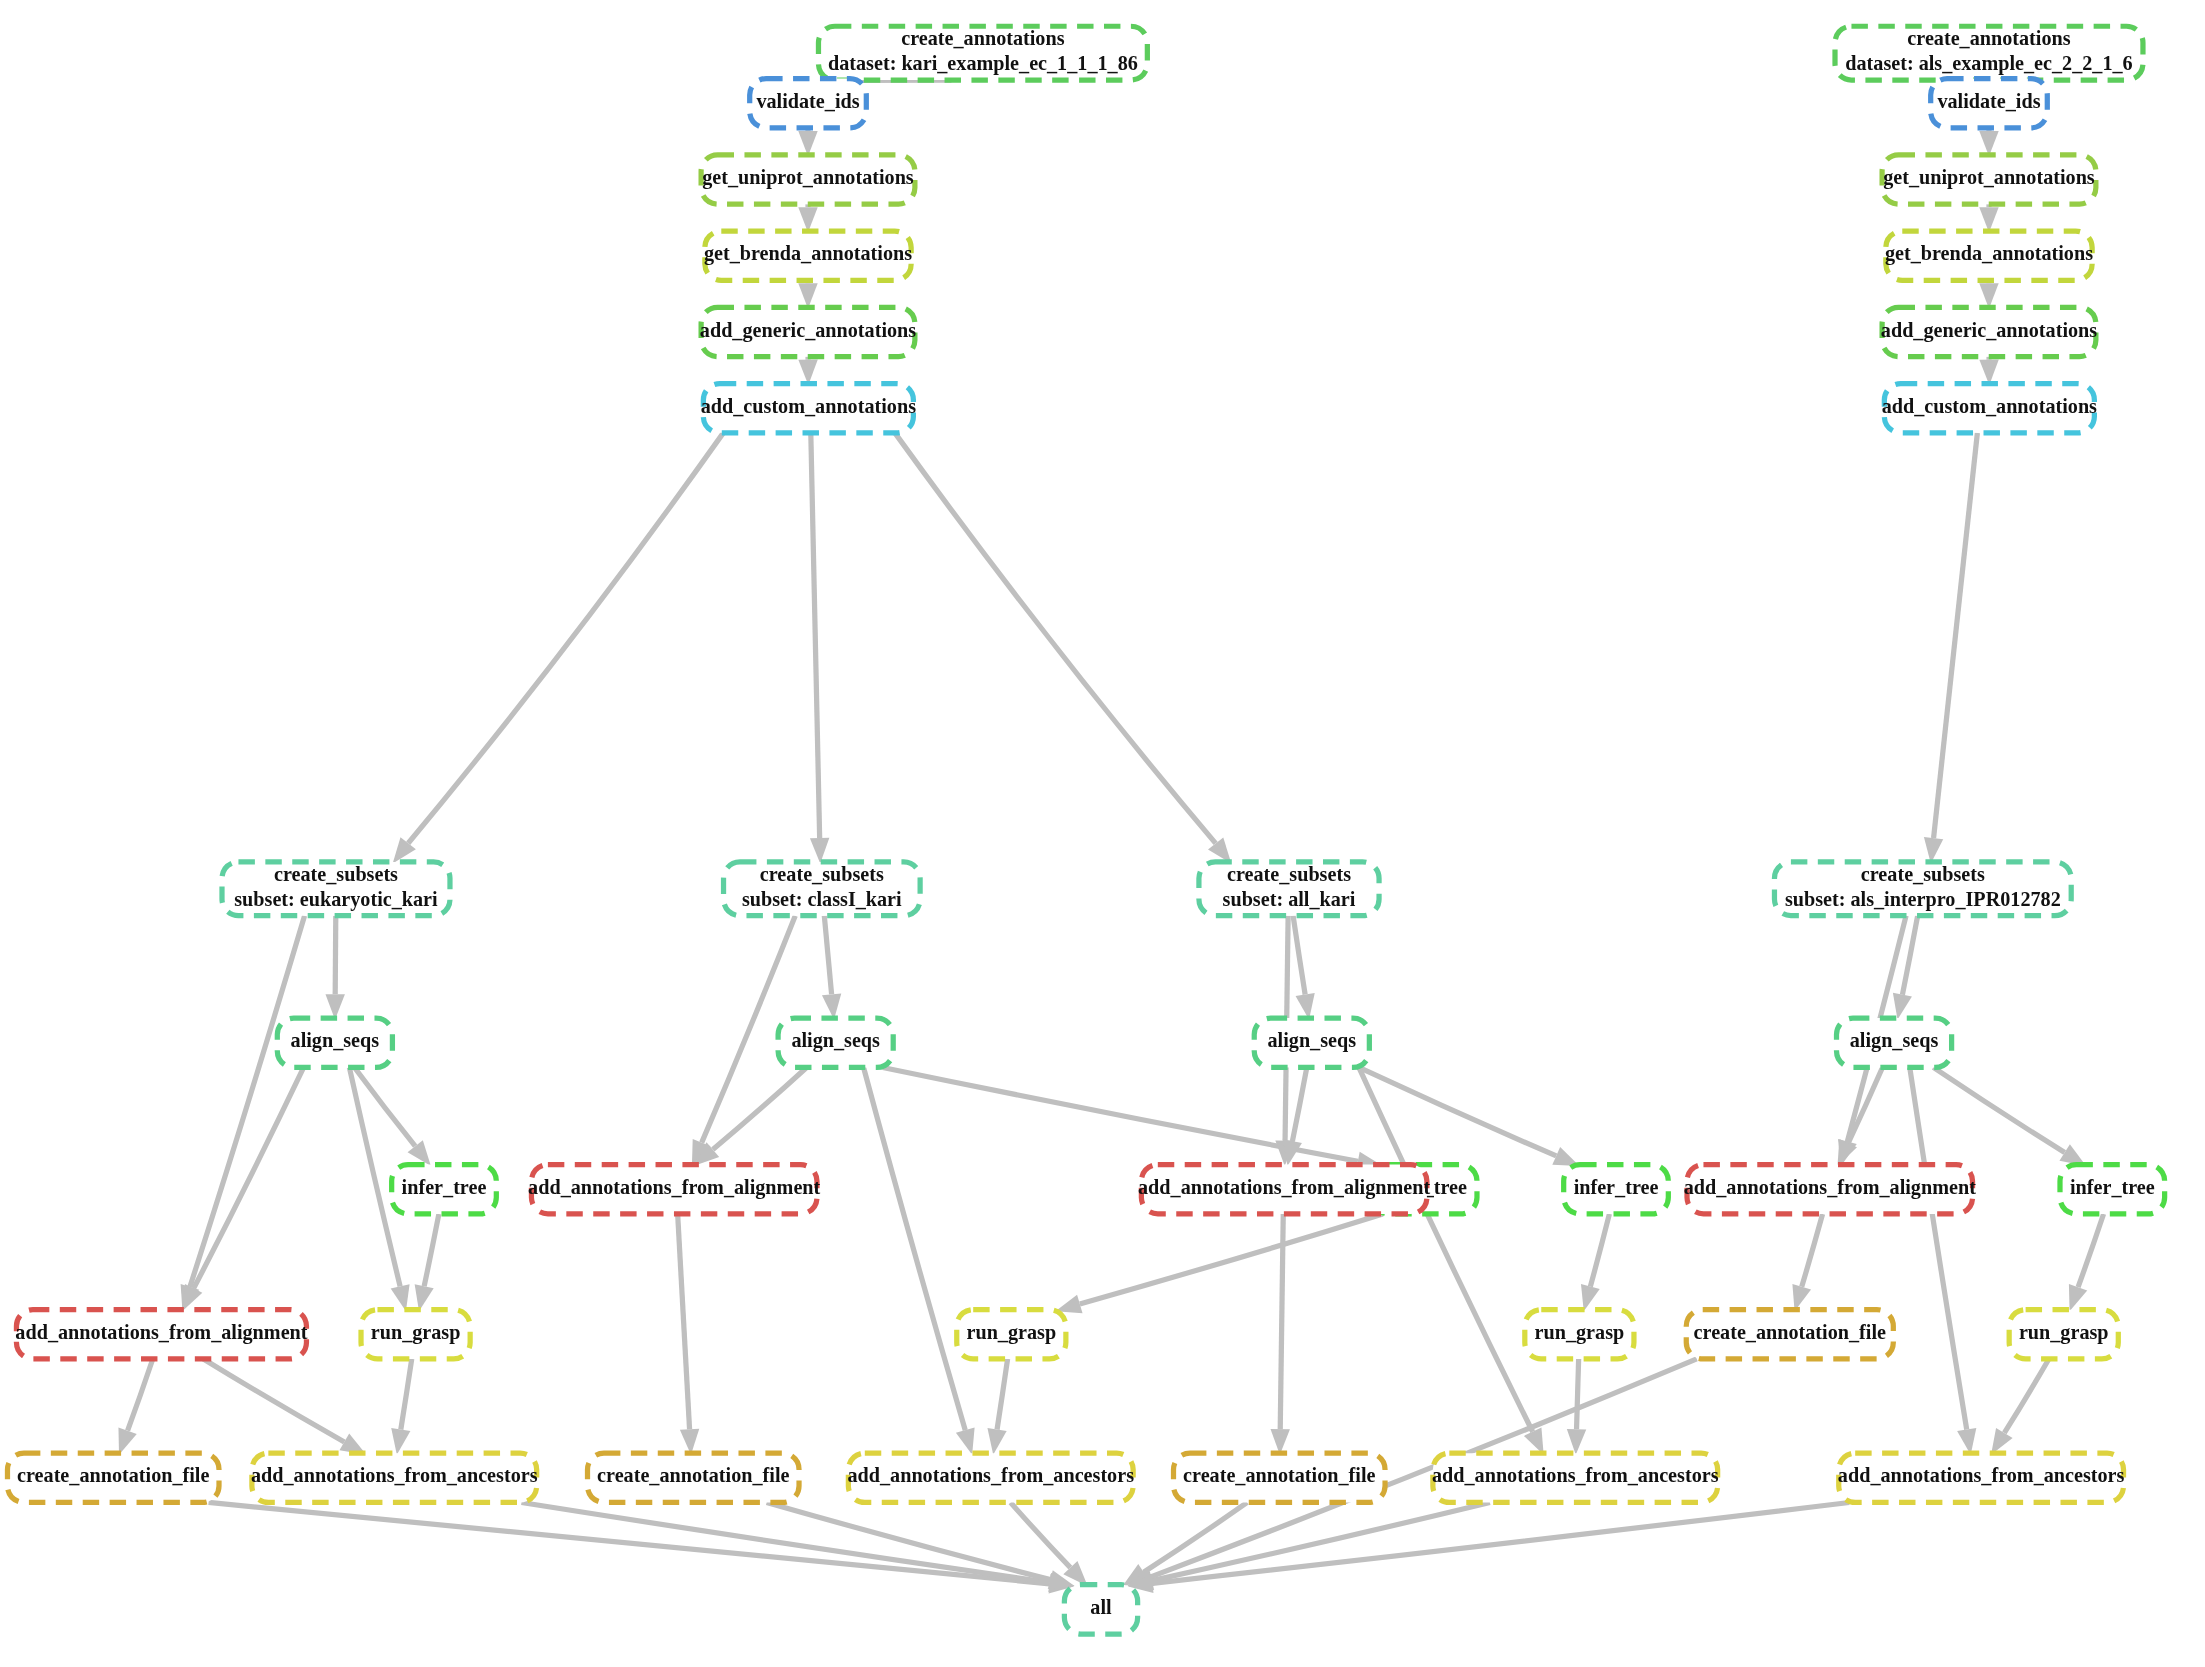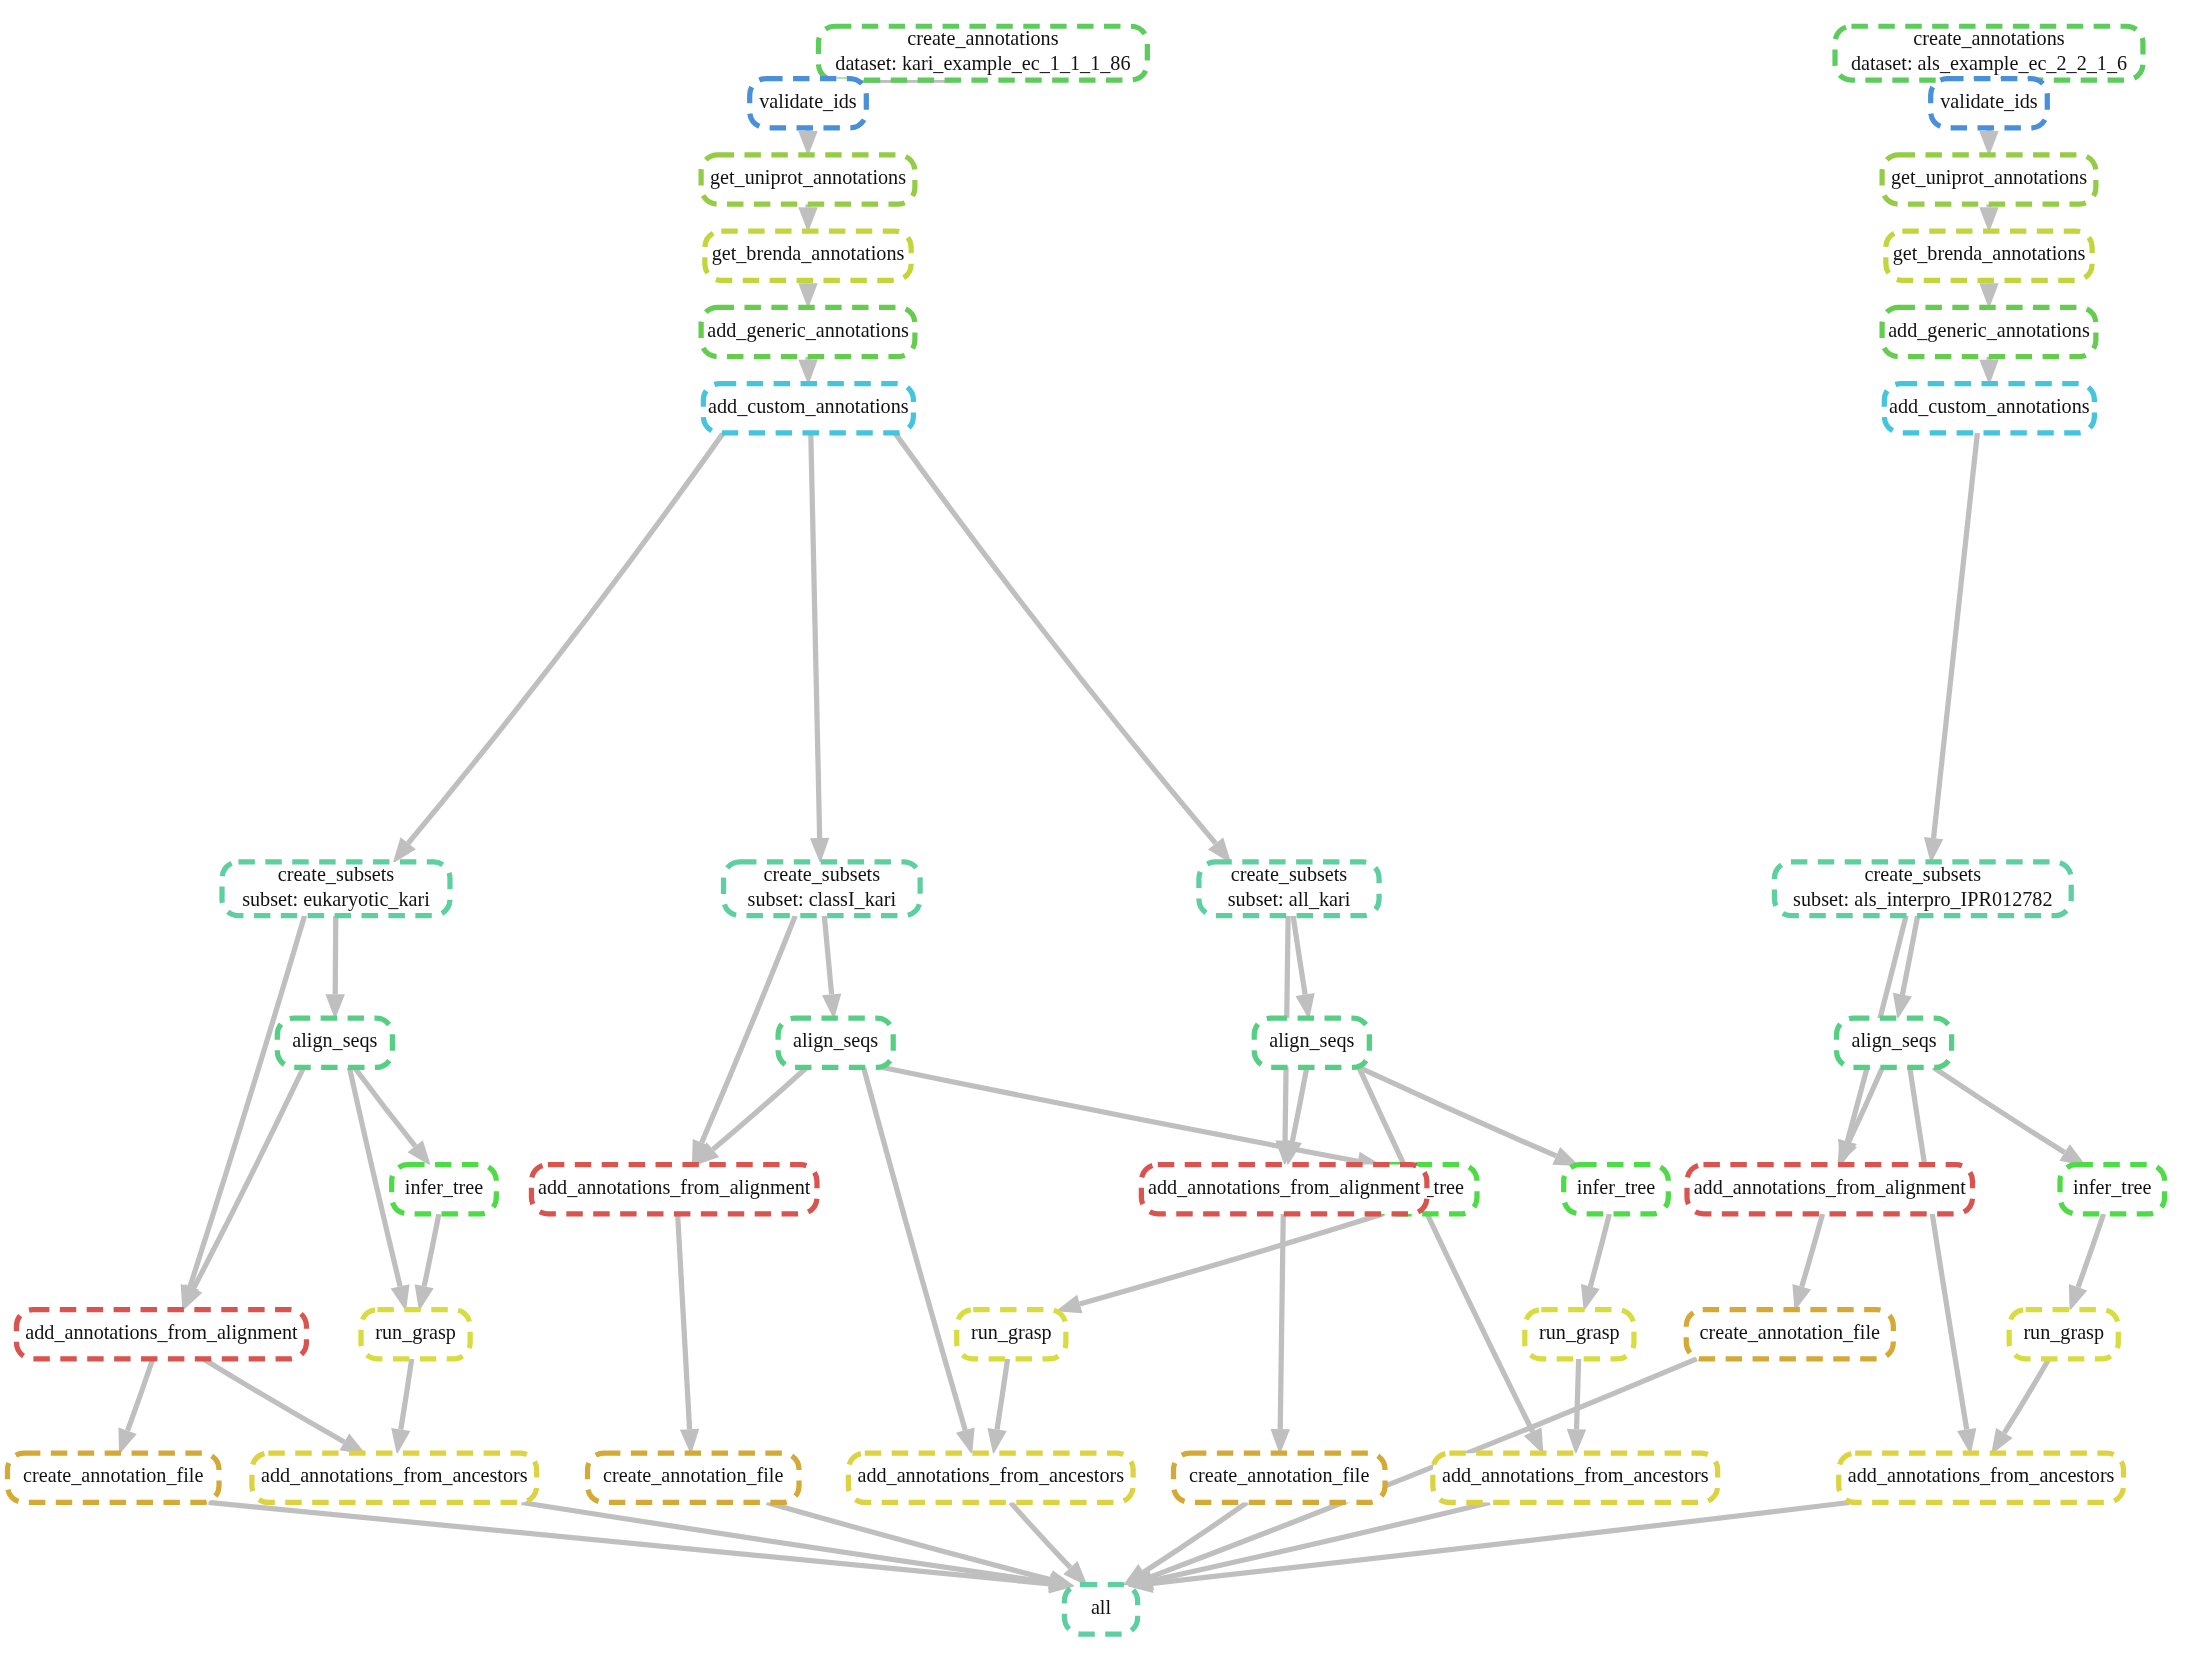--- a/index.html
+++ b/index.html
@@ -6,20 +6,21 @@
     margin: 0;
     padding: 0;
     background: #ffffff;
   }
   #canvas-wrap {
     position: relative;
     width: 2205px;
     height: 1667px;
     background: #ffffff;
     overflow: hidden;
+    font-weight: bold;
   }
   svg#dag {
     position: absolute;
     left: 0;
     top: 0;
     width: 2205px;
     height: 1667px;
     display: block;
   }
   .node-rect {

